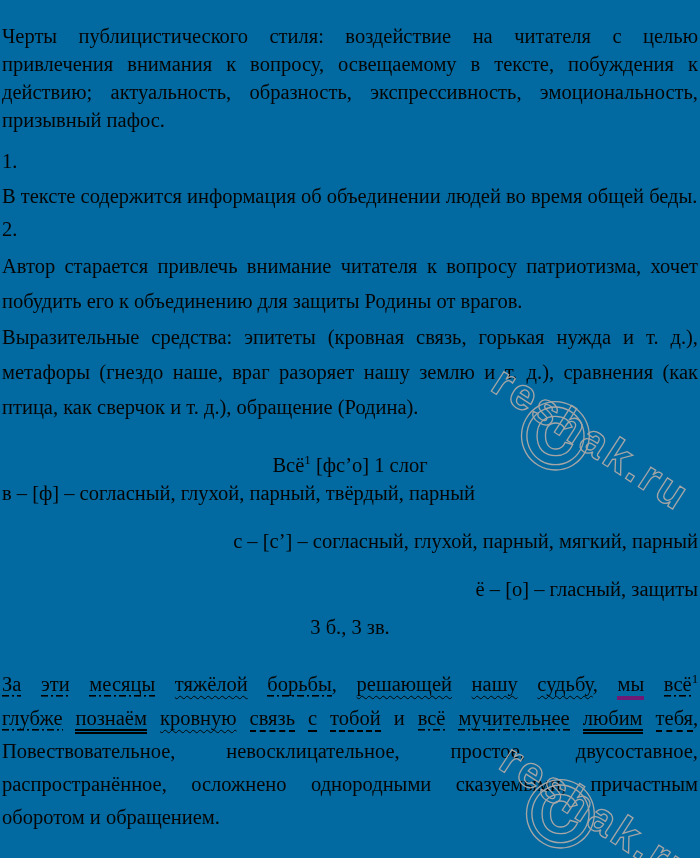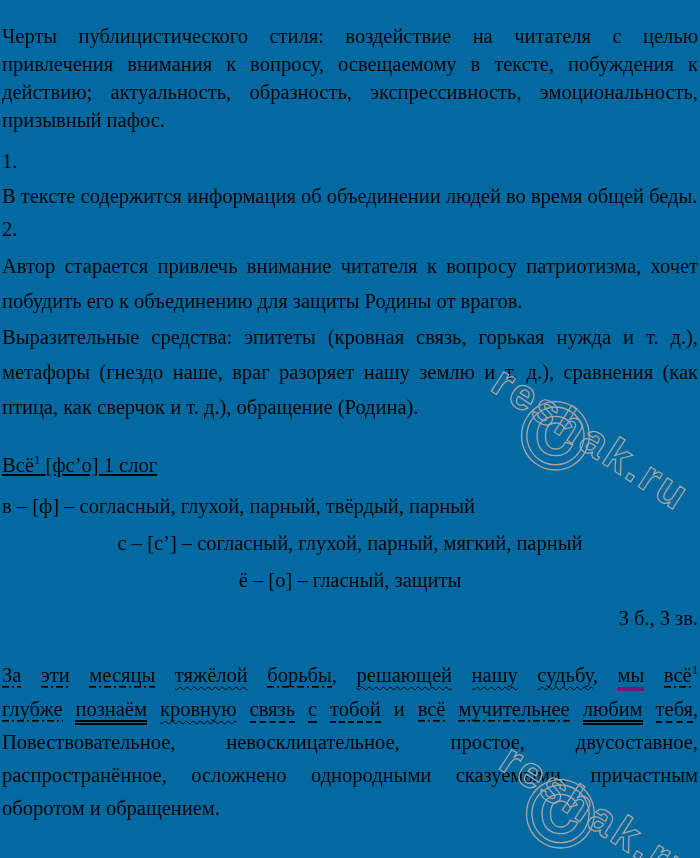--- a/index.html
+++ b/index.html
@@ -19,24 +19,24 @@
     line-height:35px;
     text-align:justify;
     color:#050505;
   }
   .p1{line-height:28px;margin-top:6px;}
   .label{line-height:28px;margin-top:13px;text-align:left;}
   .mt4{margin-top:4px;}
   .mt1{margin-top:1px;}
   .p3{margin-top:6px;}
   .p4{margin-top:1px;}
-  .head{line-height:28px;margin-top:26px;text-align:left;text-decoration:underline;}
-  .ph1{line-height:28px;margin-top:13px;text-align:left;}
-  .ph{line-height:28px;margin-top:9px;text-align:center;font-family:Liberation Serif, serif;}
-  .summary{line-height:28px;margin-top:10px;text-align:right;}
+  .head{line-height:28px;margin-top:26px;text-align:center;}
+  .ph1{line-height:28px;text-align:left;}
+  .ph{line-height:28px;margin-top:20px;text-align:right;font-family:Liberation Serif, serif;}
+  .summary{line-height:28px;margin-top:10px;text-align:center;}
   .sline{line-height:34px;text-align:justify;text-align-last:justify;}
   .sline.first{margin-top:26px;}
   .sline3{line-height:28px;text-align:left;}
   .p5{line-height:33px;margin-top:0;}
   sup{font-size:13px;line-height:0;vertical-align:super;}
 
   
   .u-none{}
   .u-solid{border-bottom:4px solid #701a75;padding-bottom:1px;}
   .u-double{border-bottom:5px double #000;}

